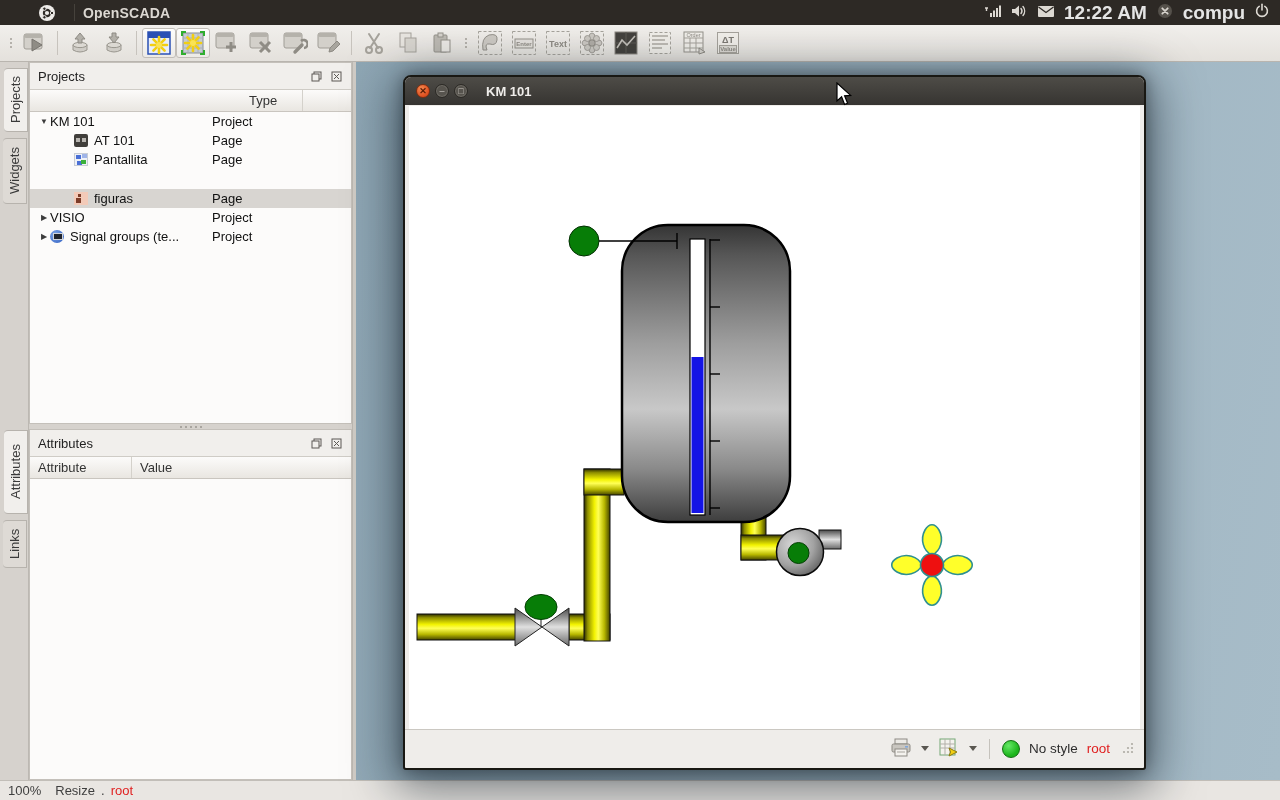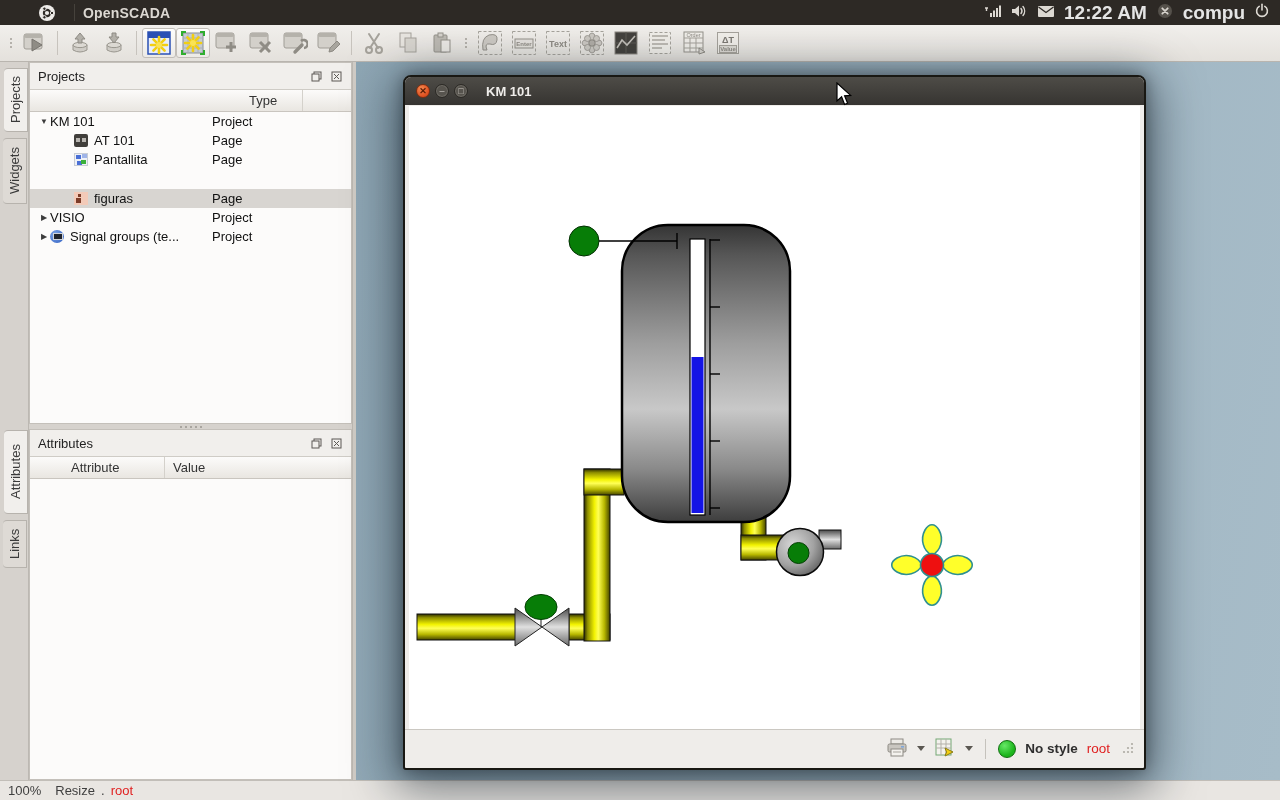--- a/index.html
+++ b/index.html
@@ -51,21 +51,21 @@
   .panel-hd { height:26px; display:flex; align-items:center; padding:0 8px; }
   .panel-hd .t { flex:1; color:#222; }
   .phbtn { width:14px; height:14px; margin-left:6px; display:flex; align-items:center;
     justify-content:center; }
   .tblhead { height:23px; display:flex; background:linear-gradient(#fcfbfa,#e9e6e1);
     border-top:1px solid #cfccc6; border-bottom:1px solid #c9c5bf; align-items:center; }
   .tblhead .c { padding-left:8px; color:#333; height:100%; display:flex; align-items:center;
     border-right:1px solid #d4d1cb; }
   .tblbody { flex:1; background:#fcfbfa; overflow:hidden; }
   .col-name { width:211px;margin-top:42px; } .col-type { width:62px; } .col-rest { flex:1; border-right:none!important; }
-  .col-attr { width:102px;margin-left:33px; } .col-val { flex:1; border-right:none!important; }
+  .col-attr { width:102px; } .col-val { flex:1; border-right:none!important; }
 
   .trow { height:19px; display:flex; align-items:center; color:#111; }
   .trow.sel { background:var(--selection,#d8d5d1);margin-top:20px; }
   .trow .nm { width:182px; display:flex; align-items:center; overflow:hidden; white-space:nowrap; }
   .trow .tp { width:120px; }
   .exp { width:12px; font-size:8px; color:#3c3c3c; text-align:center; flex:0 0 12px; }
   .ind1 { padding-left:8px; } .ind2 { padding-left:44px; }
   .ticon { width:14px; height:13px; margin-right:6px; flex:0 0 14px; position:relative; }
 
   
@@ -85,21 +85,21 @@
   .swtitle .t { color:#efedea; font-weight:bold; font-size:13px; margin-left:13px; }
   .swcanvas { margin:1px 4px 0 4px; width:731px; height:623px; background:#fff; position:relative; }
   .swstatus { height:38px; display:flex; align-items:center; justify-content:flex-end;
     gap:9px; padding-right:10px; border-top:1px solid #cbc8c2; position:relative; }
   .ddarrow { width:0; height:0; border-left:4px solid transparent; border-right:4px solid transparent;
     border-top:5px solid #5a5751; }
   .swsep { width:1px; height:20px; background:#c5c2bc; margin:0 3px; }
   .stylelamp { width:18px; height:18px; border-radius:50%;
     background:radial-gradient(circle at 35% 30%,#66e866,var(--status-green,#1cb51c) 65%);
     border:1px solid #0e6e0e; }
-  .nostyle { color:#2e2e2e; font-size:13.5px;font-weight:bold; }
+  .nostyle { color:#2e2e2e; font-size:13.5px; }
   .swroot { color:var(--root-red,#e01f1f); font-size:13.5px; }
 
   
   .statusbar { height:20px; background:#e9e6e2; border-top:1px solid #c2beb8;
     display:flex; align-items:center; gap:14px; padding:0 8px;
     color:#3f3f3f; }
   .statusbar .dotsep { margin:0 -8px; }
   .statusbar .root { color:var(--root-red,#e01f1f); }
 
   

